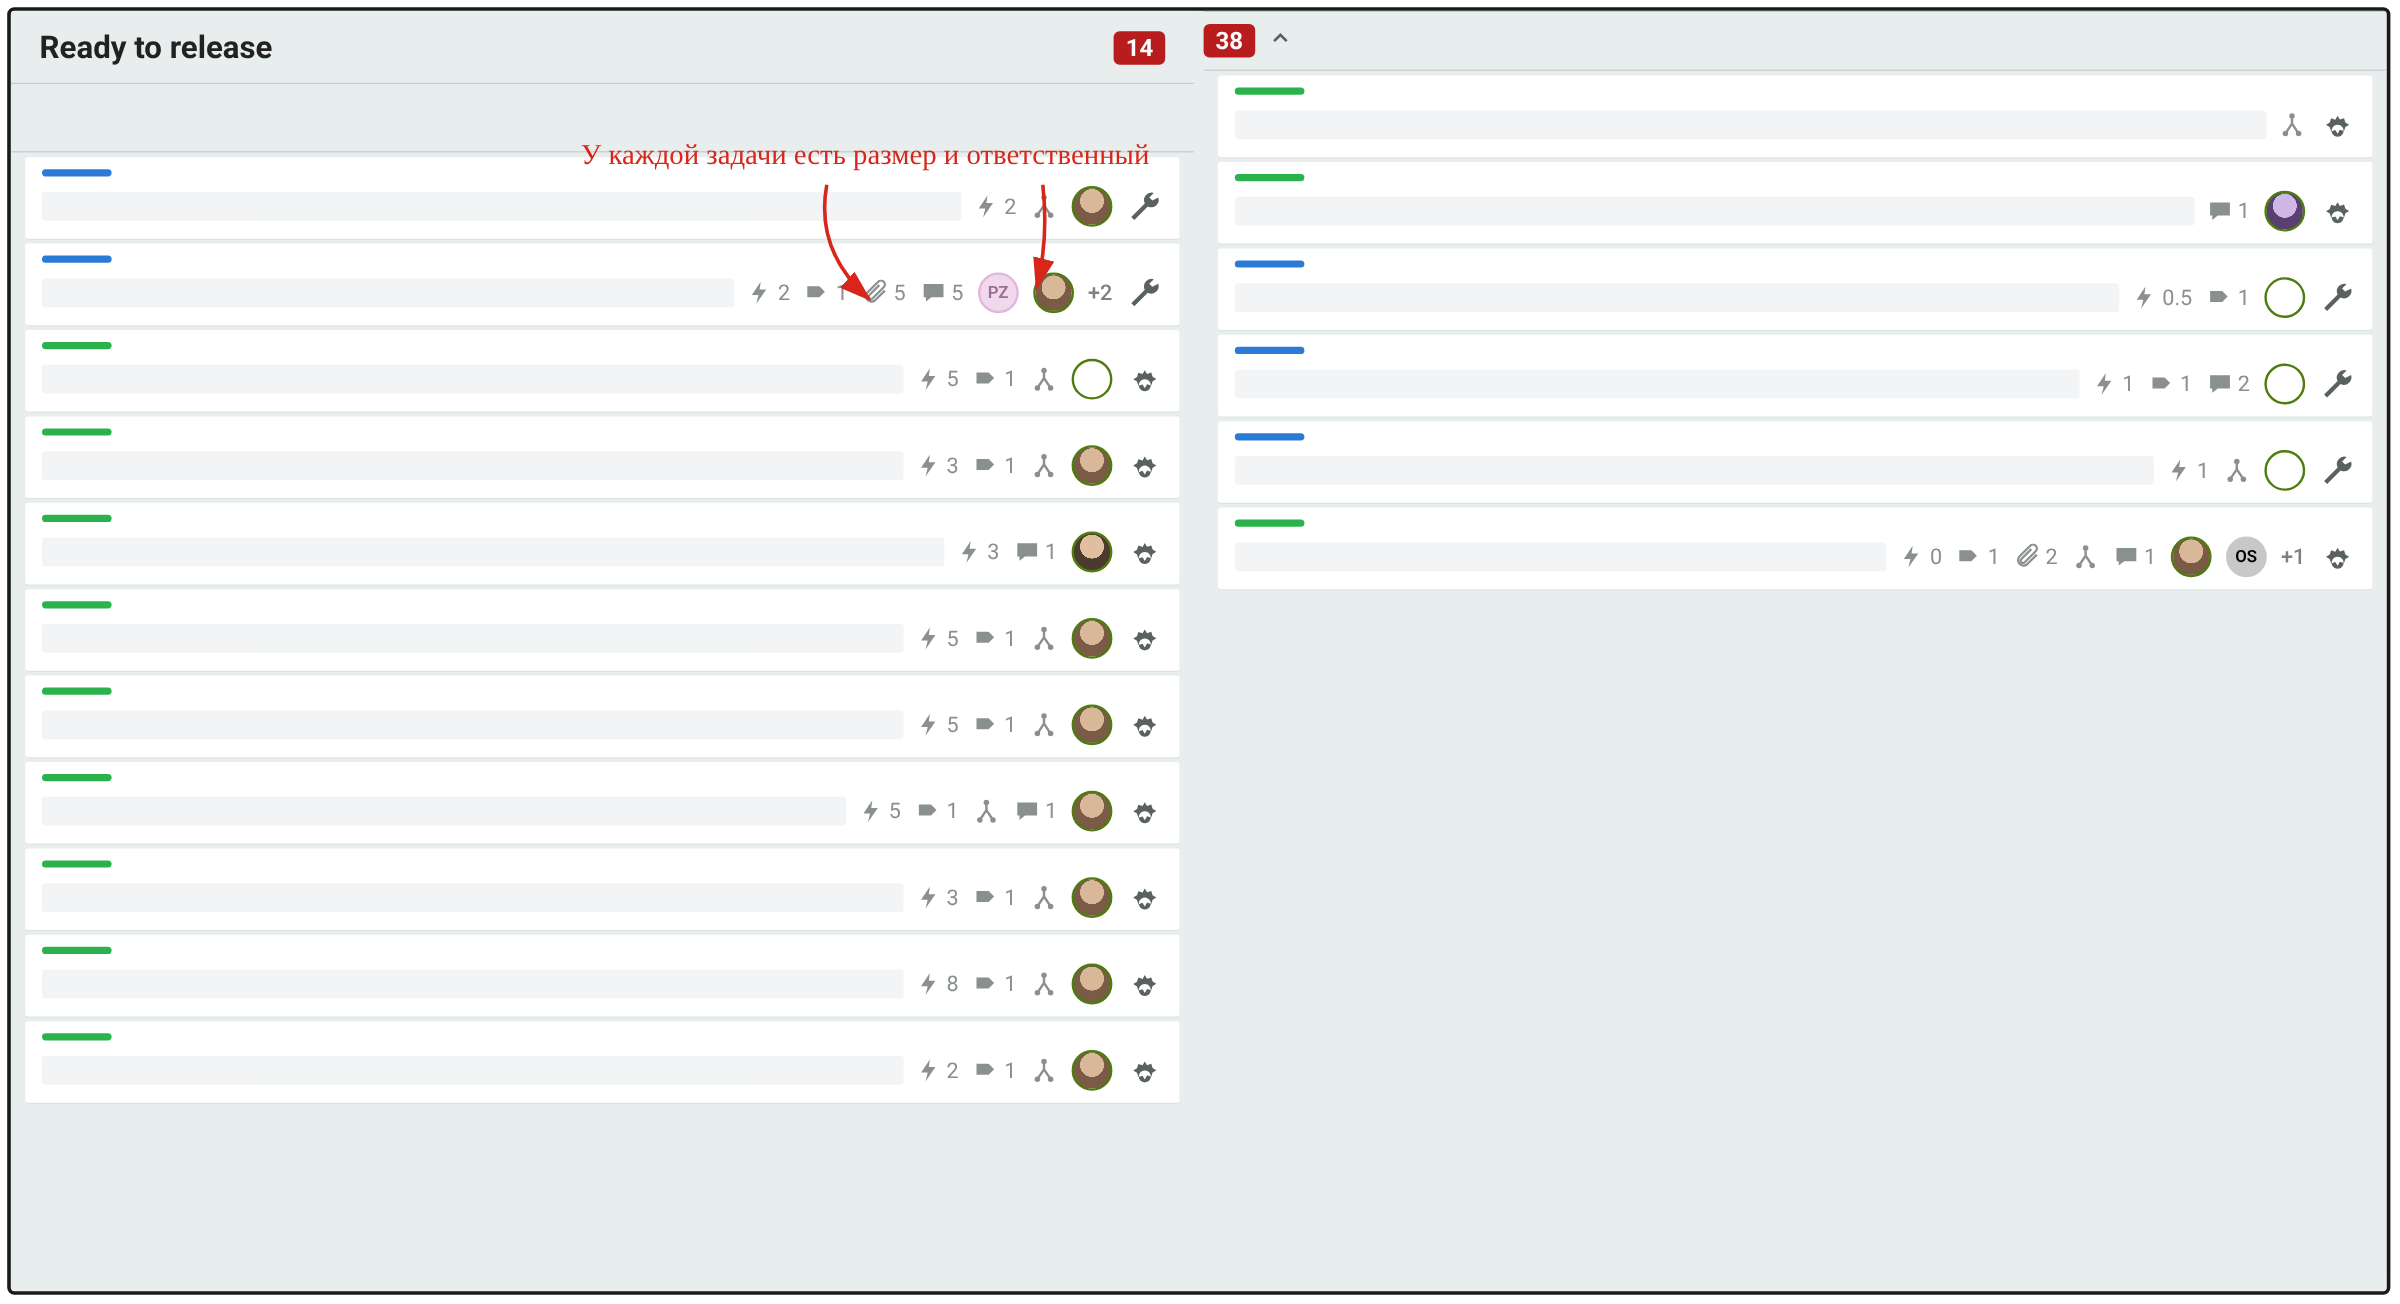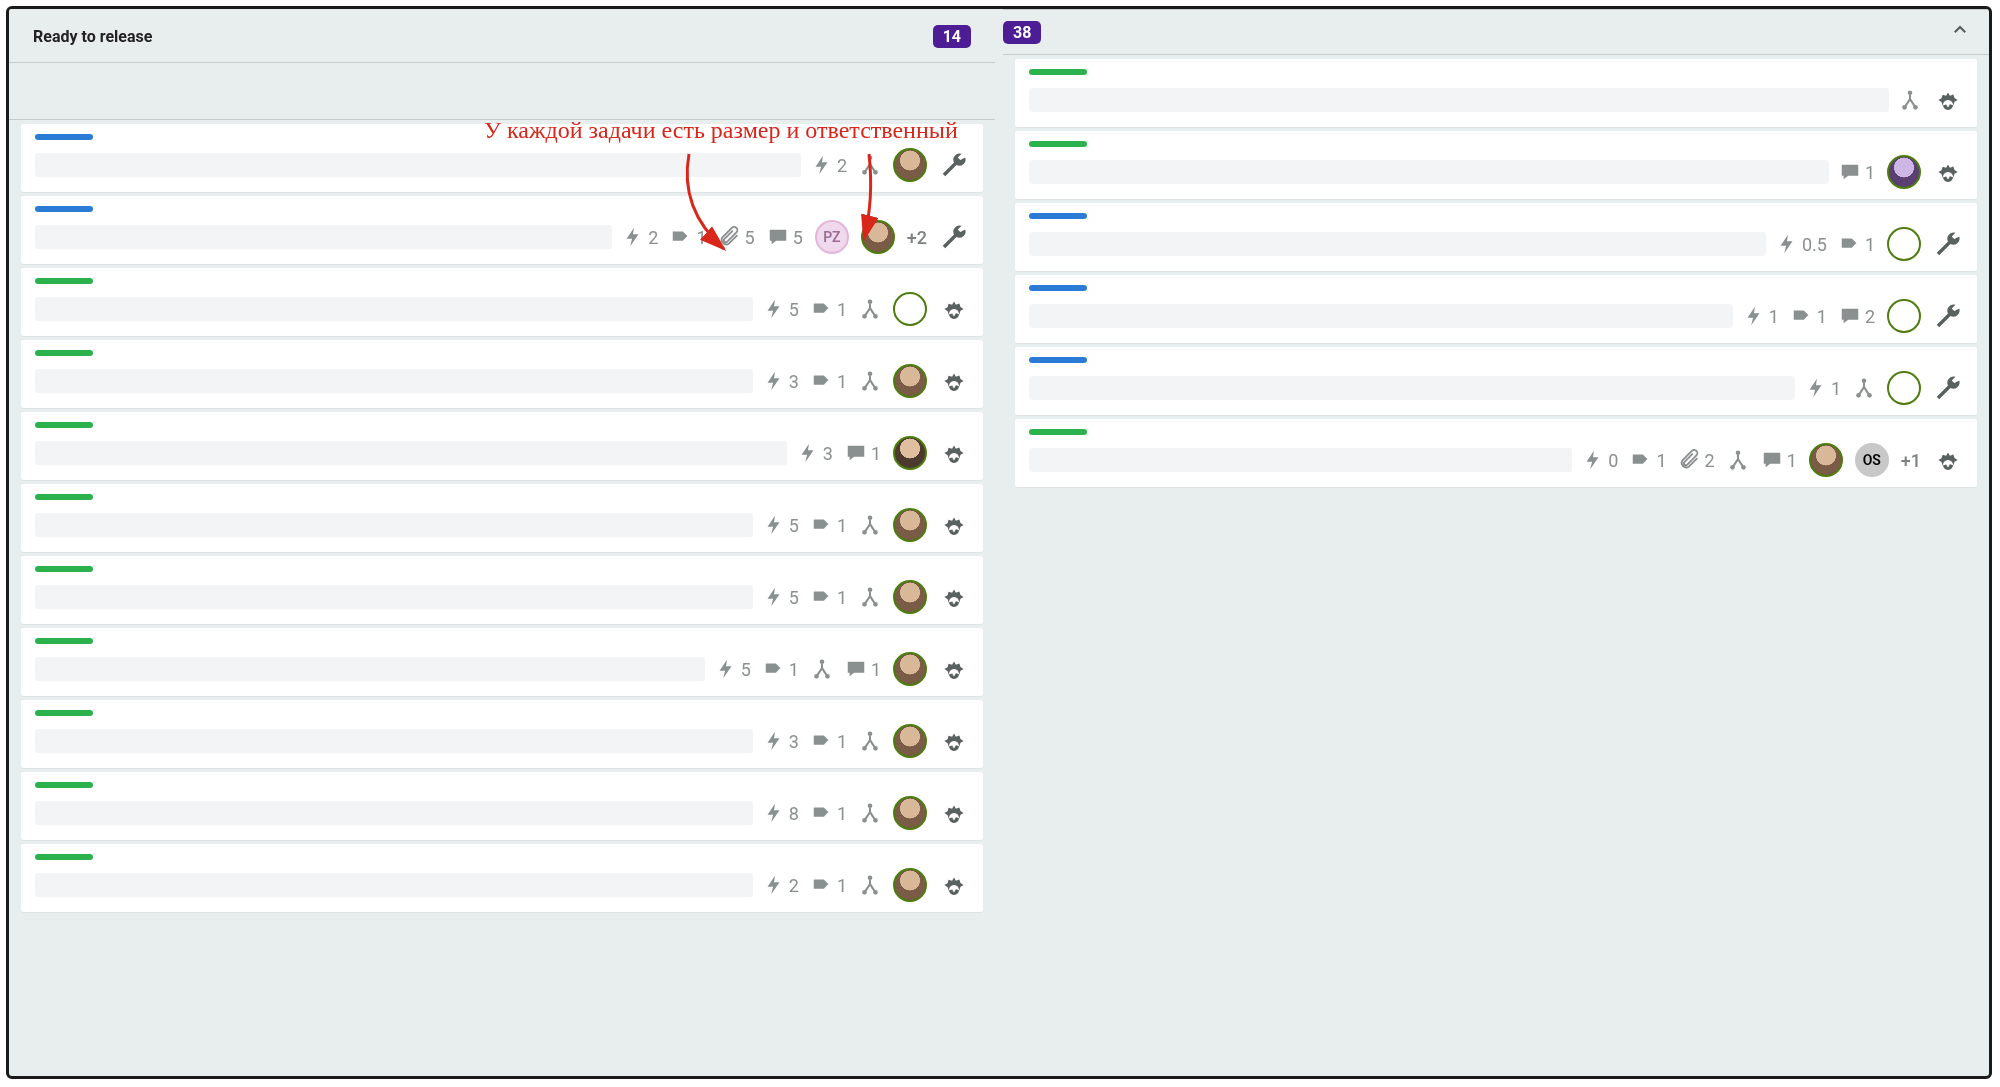--- a/index.html
+++ b/index.html
@@ -37,40 +37,40 @@
     align-items: center;
     justify-content: space-between;
     padding: 16px 24px 14px 24px;
     background: #e8eded;
   }
   .col-title {
     display: flex;
     align-items: flex-end;
     gap: 10px;
     font-weight: 700;
-    font-size: 16px;
+    font-size: 26px;
     color: #222;
   }
   .badge {
-    background: #4c1d95;
+    background: #b91c1c;
     color: #fff;
     border-radius: 5px;
-    font-size: 16px;
+    font-size: 20px;
     font-weight: 700;
     padding: 2px 10px;
     min-width: 28px;
     text-align: center;
   }
   .sep {
     height: 1px;
     background: #c5cccc;
   }
   .swimlane-bar {
     display: flex;
-    justify-content: space-between;
+    justify-content: flex-start;
     align-items: center;
     gap: 12px;
     padding: 10px 20px 10px 0;
     position: relative;
   }
   .swimlane-bar .chev {
     font-size: 20px;
     color: #5a5f5f;
   }
   .cards {

